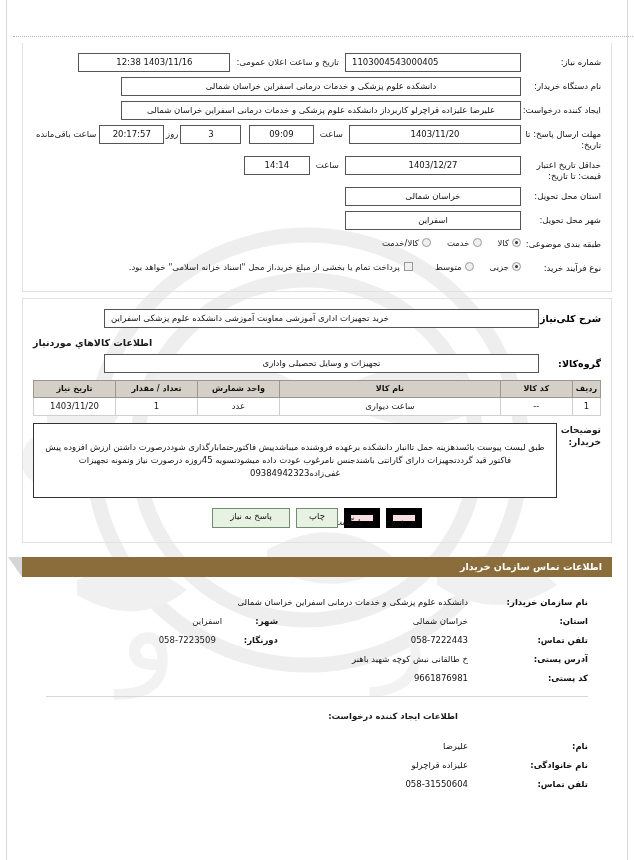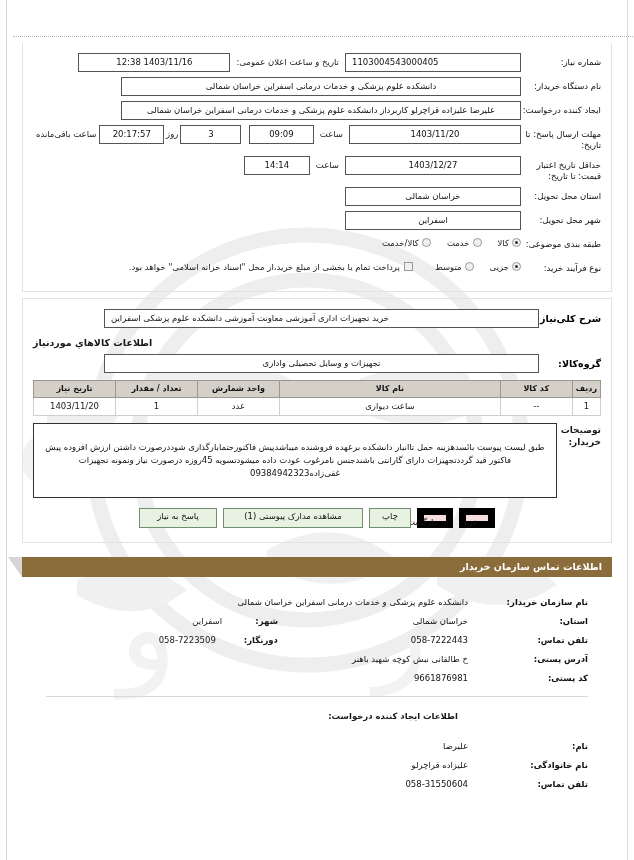--- a/index.html
+++ b/index.html
@@ -433,21 +433,20 @@
 
       <div class="desc-wrap">
         <div class="desc-lbl">توضیحات خریدار:</div>
         <div class="desc-box">طبق لیست پیوست  بائسدهزینه حمل تاانبار دانشکده برعهده فروشنده میباشدپیش  فاکتورحتمابارگذاری  شوددرصورت داشتن ارزش افزوده پیش فاکتور قید گردد‌تجهیزات دارای گارانتی باشندجنس نامرغوب عودت داده  میشودتسویه 45روزه  درصورت نیاز ونمونه تجهیزات غفی‌زاده09384942323</div>
       </div>
 
       <div class="btn-bar">
         <div class="btn red w5">خروج</div>
         <div class="btn red w4">بازگشت</div>
         <div class="btn w3">چاپ</div>
-        <div class="btn w2">مشاهده مدارک پیوستی (1)</div>
         <div class="btn w1">پاسخ به نیاز</div>
       </div>
     </div>
 
     <div class="contact-wrap">
       <div class="sec-header">
         <span class="corner"></span>
         <span>اطلاعات تماس سازمان خریدار</span>
       </div>
 

